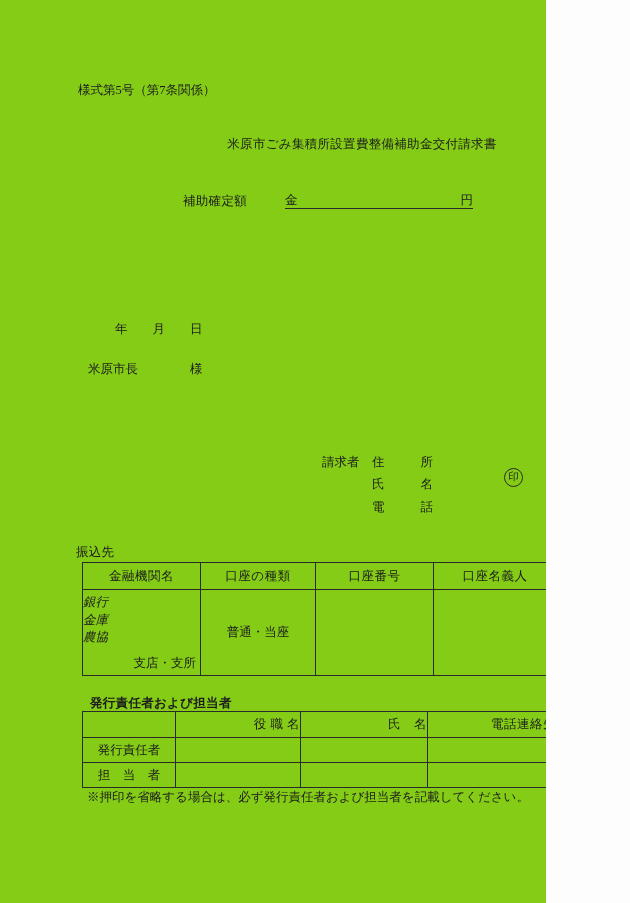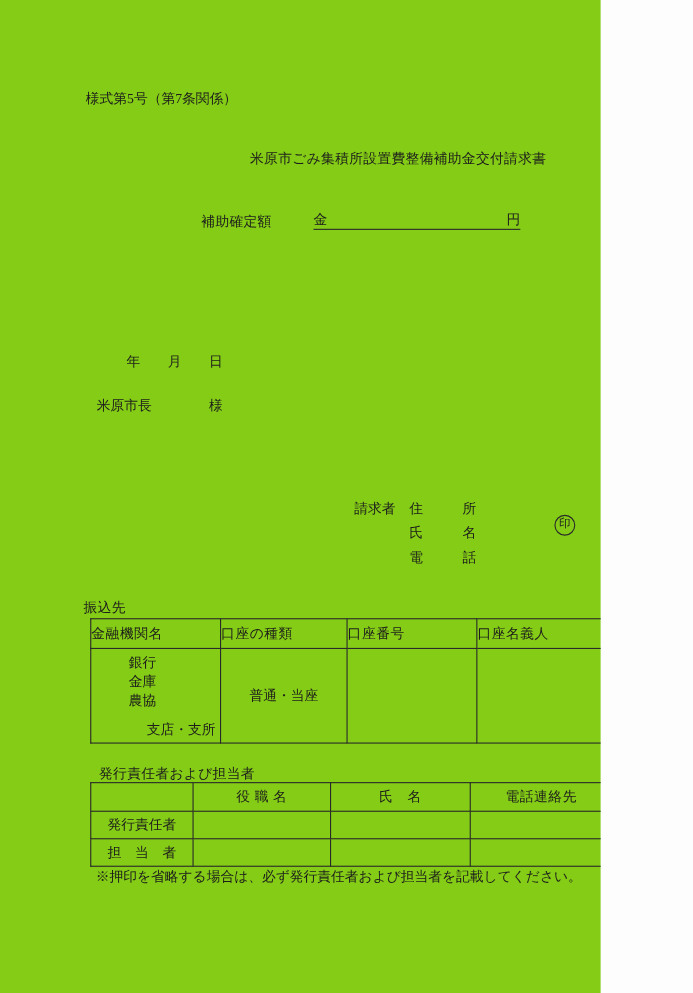--- a/index.html
+++ b/index.html
@@ -48,34 +48,34 @@
 
   .seal {
     left: 504px; top: 468px; width: 19px; height: 19px;
     border: 1px solid #2a2a2a; border-radius: 50%;
     display: flex; align-items: center; justify-content: center;
     font-size: 10.5px; line-height: 1;
   }
 
   .section-label { letter-spacing: 0.3px; }
   .transfer-label { left: 76px; top: 545px; }
-  .issuer-label { left: 90px; top: 696px; }
+  .issuer-label { left: 90px; top: 696px; font-weight: bold; }
 
   table { position: absolute; border-collapse: collapse; table-layout: fixed; font-size: 12.5px; }
   th, td { border: 1px solid #2a2a2a; font-weight: normal; vertical-align: middle; }
 
   .transfer-table { left: 82px; top: 562px; width: 474px; }
-  .transfer-table thead th { height: 27px; text-align: left; letter-spacing: 0.5px; }
+  .transfer-table thead th { height: 27px; text-align: center; letter-spacing: 0.5px; }
   .transfer-table tbody td { height: 86px; vertical-align: top; }
-  .bank-types { text-align: center; padding: 4px 24px 0 0; line-height: 17.5px; }
+  .bank-types { text-align: left; padding: 4px 24px 0 0; line-height: 17.5px; font-style: italic; }
   .branch { text-align: right; padding-right: 4px; margin-top: 8px; line-height: 17px; }
   .cell-center { text-align: center; vertical-align: middle !important; }
 
   .issuer-table { left: 82px; top: 711px; width: 474px; }
-  .issuer-table .head th { height: 26px; text-align: center; letter-spacing: 0.5px; }
+  .issuer-table .head th { height: 26px; text-align: right; letter-spacing: 0.5px; }
   .issuer-table .row th { height: 25px; }
   .issuer-table .row td { height: 25px; }
 
   .note { left: 87px; top: 790px; text-align: right; }
 </style>
 </head>
 <body>
 
 <div class="page">
 

